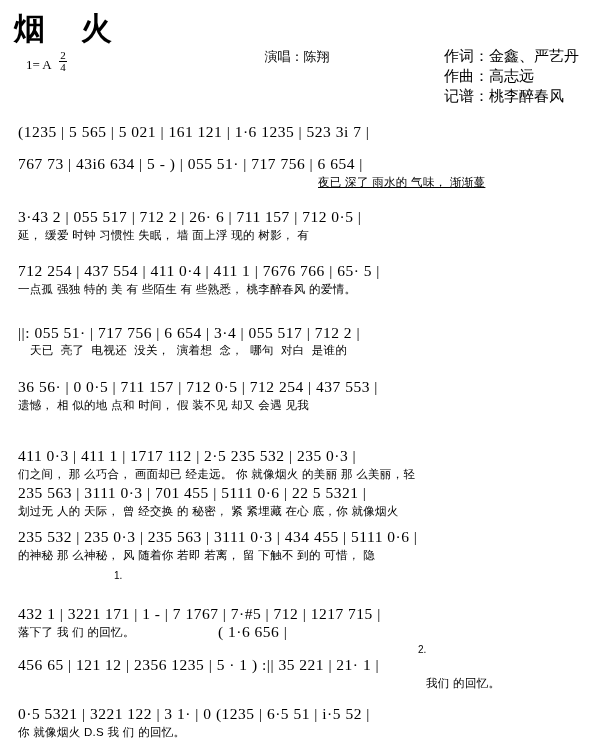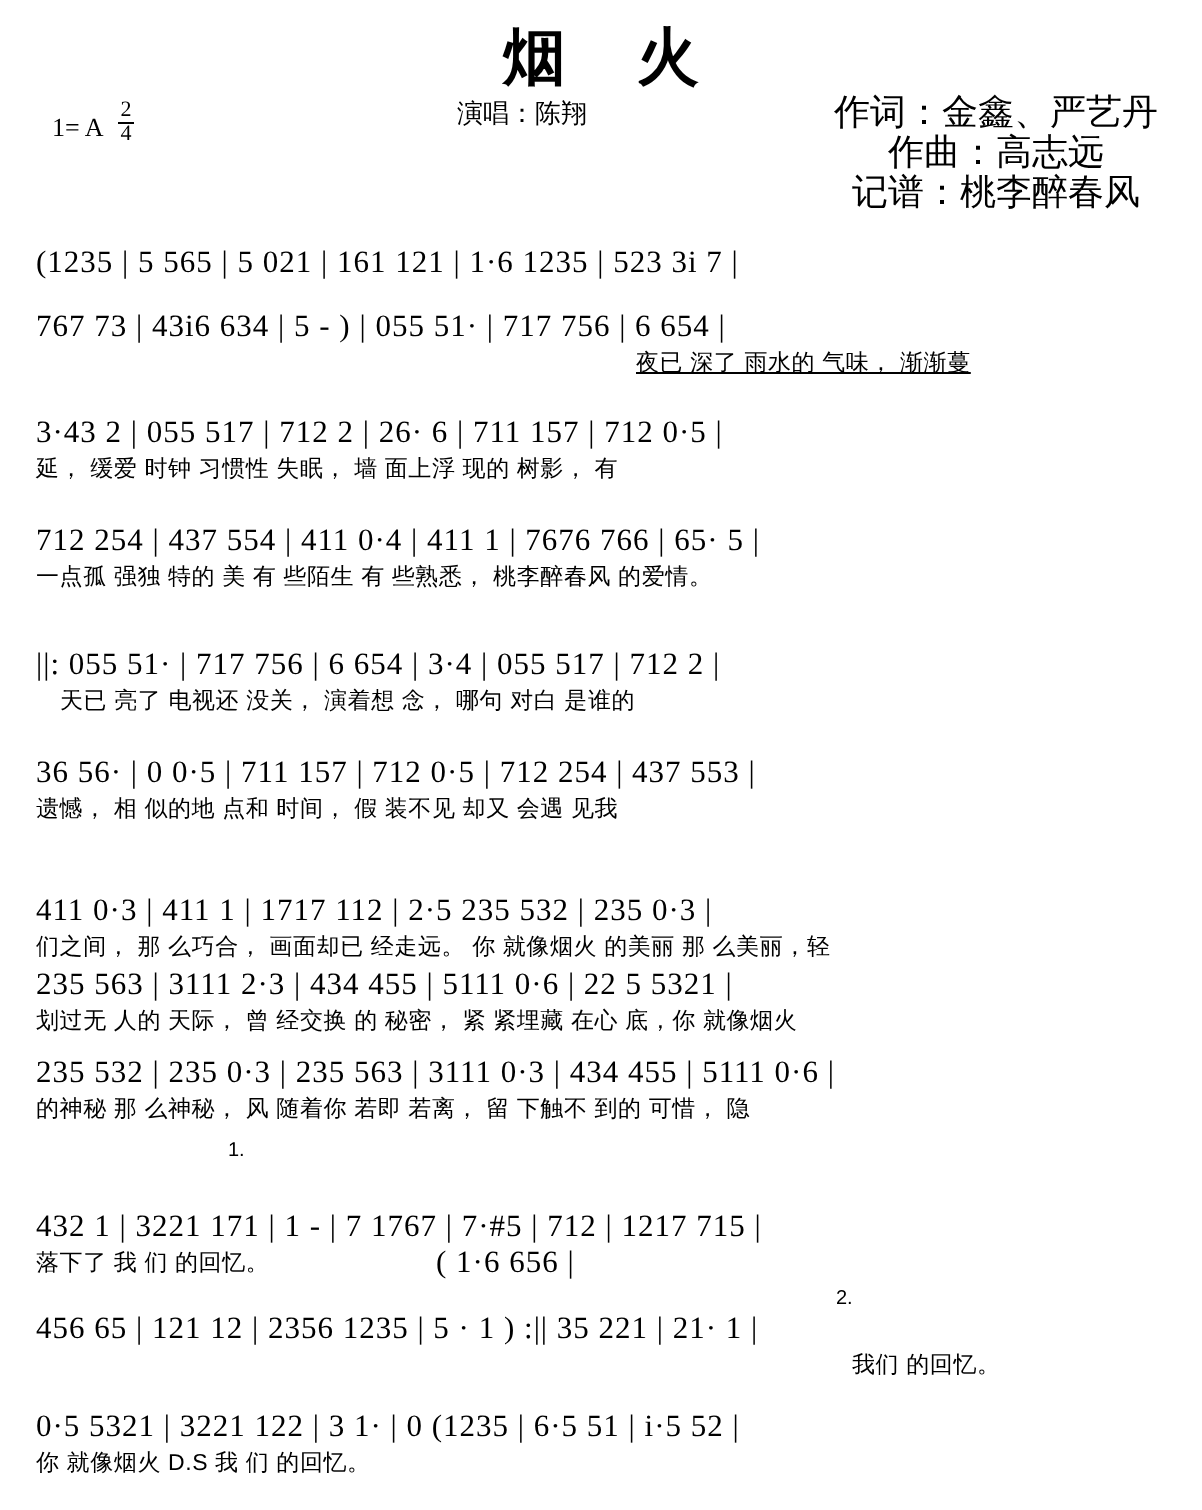--- a/index.html
+++ b/index.html
@@ -18,35 +18,36 @@
   .sheet {
     position: relative;
     width: 601px;
     height: 755px;
   }
   .title {
     position: absolute;
     top: 8px;
     left: 0;
     width: 601px;
-    text-align: center;
+    text-align: left;
     font-family: "Liberation Serif", serif;
     font-size: 31px;
     font-weight: bold;
     letter-spacing: 14px;
     text-indent: 14px;
   }
   .singer {
     position: absolute;
     top: 48px;
     left: 0;
     width: 522px;
     text-align: center;
     font-size: 13px;
     font-family: "Liberation Sans", sans-serif;
+    padding-left: 36px;
   }
   .keysig {
     position: absolute;
     top: 50px;
     left: 26px;
     font-size: 13px;
     font-family: "Liberation Serif", serif;
   }
   .keysig .frac {
     display: inline-block;
@@ -62,22 +63,22 @@
     padding: 0 1px;
   }
   .keysig .frac .den {
     display: block;
     padding: 0 1px;
   }
   .credits {
     position: absolute;
     top: 46px;
     right: 22px;
-    text-align: center;
-    font-size: 18px;
+    text-align: left;
+    font-size: 15px;
     font-family: "Liberation Sans", sans-serif;
     line-height: 20px;
   }
   .credits div { white-space: nowrap; }
 
   
   .system {
     position: absolute;
     left: 18px;
     width: 566px;
@@ -143,35 +144,35 @@
     <div class="lyrics">延，      缓爱   时钟  习惯性   失眠，      墙   面上浮   现的  树影，  有</div>
   </div>
 
   <div class="system" style="top:262px;">
     <div class="notes">712  254 | 437  554 | 411  0·4 | 411  1 | 7676  766 | 65· 5 |</div>
     <div class="lyrics">一点孤   强独    特的  美 有   些陌生   有    些熟悉，  桃李醉春风  的爱情。</div>
   </div>
 
   <div class="system" style="top:324px;">
     <div class="notes">||: 055  51· | 717  756 | 6  654 | 3·4 | 055  517 | 712  2 |</div>
-    <div class="lyrics" style="padding-left:12px;">天已  亮了    电视还   没关，   演着想   念，     哪句  对白   是谁的</div>
+    <div class="lyrics" style="padding-left:12px;font-family:Liberation Mono, monospace;">天已  亮了    电视还   没关，   演着想   念，     哪句  对白   是谁的</div>
   </div>
 
   <div class="system" style="top:378px;">
     <div class="notes">36  56· | 0  0·5 | 711  157 | 712  0·5 | 712  254 | 437  553 |</div>
     <div class="lyrics">遗憾，       相    似的地   点和   时间，   假   装不见  却又    会遇   见我</div>
   </div>
 
   <div class="system" style="top:447px;">
     <div class="notes">411  0·3 | 411  1 | 1717  112 | 2·5  235  532 | 235 0·3 |</div>
     <div class="lyrics">们之间，  那   么巧合，   画面却已  经走远。 你  就像烟火   的美丽  那   么美丽，轻</div>
   </div>
 
   <div class="system" style="top:484px;">
-    <div class="notes">235 563 | 3111 2·3 | 434 455 | 5111 0·6 | 22 5 5321 |</div>
+    <div class="notes">235 563 | 3111 0·3 | 701 455 | 5111 0·6 | 22 5 5321 |</div>
     <div class="lyrics">划过无  人的     天际， 曾   经交换  的   秘密， 紧   紧埋藏  在心    底，你  就像烟火</div>
   </div>
 
   <div class="system" style="top:528px;">
     <div class="notes">235 532 | 235 0·3 | 235 563 | 3111 0·3 | 434 455 | 5111 0·6 |</div>
     <div class="lyrics">的神秘  那   么神秘，   风    随着你   若即     若离，   留   下触不   到的   可惜，   隐</div>
   </div>
 
   <div class="system" style="top:570px;">
     <div class="tuplet" style="padding-left:96px;">1.</div>

